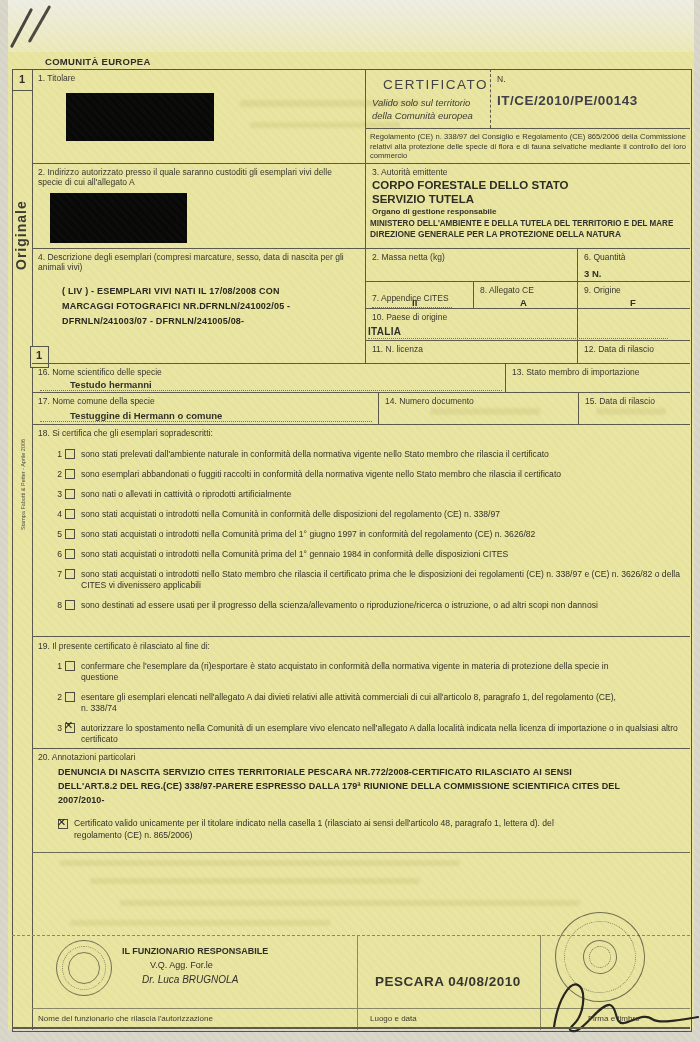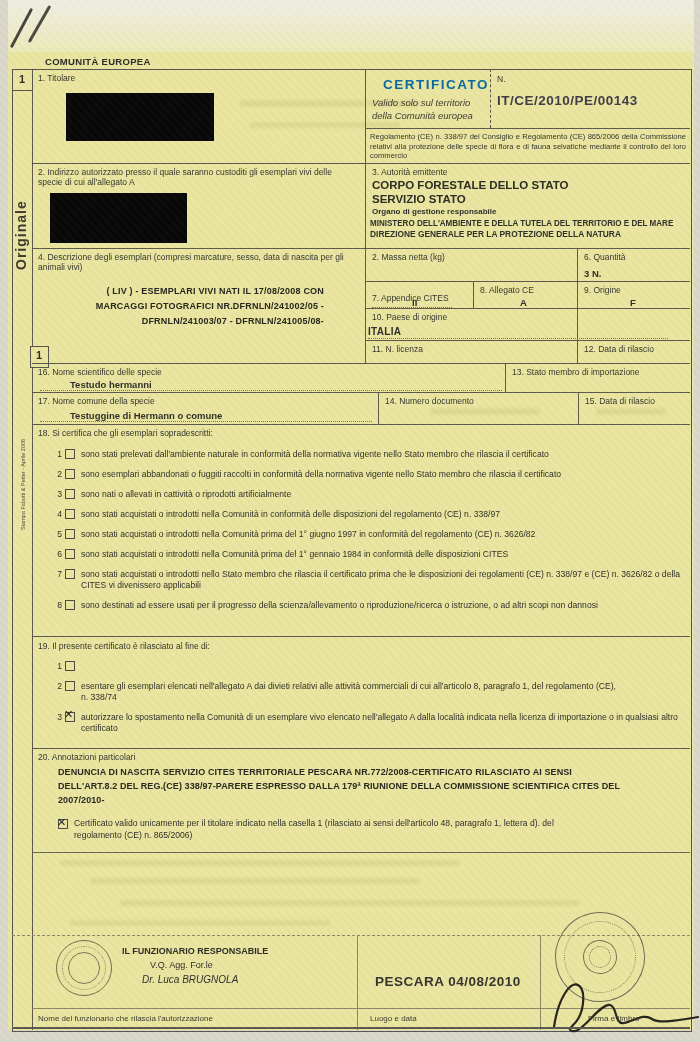--- a/index.html
+++ b/index.html
@@ -68,43 +68,43 @@
 
 <div class="abs lbl" style="left:38px;top:73px;">1. Titolare</div>
 <div class="redact" style="left:66px;top:93px;width:148px;height:48px;"></div>
 <div class="ghost" style="left:240px;top:100px;width:180px;height:7px;"></div>
 <div class="ghost" style="left:250px;top:122px;width:150px;height:6px;"></div>
 
 <div class="line-v" style="left:365px;top:69px;height:294px;"></div>
 <div class="line-h" style="left:365px;top:128px;width:325px;"></div>
 <div class="line-v" style="left:490px;top:69px;height:59px;border-left-style:dashed;"></div>
 
-<div class="abs" style="left:383px;top:77px;font-size:13.5px;letter-spacing:1.5px;color:#0369a1;font-weight:bold;">CERTIFICATO</div>
+<div class="abs" style="left:383px;top:77px;font-size:13.5px;letter-spacing:1.5px;color:#404040;font-weight:normal;">CERTIFICATO</div>
 <div class="abs" style="left:372px;top:97px;font-size:9.5px;font-style:italic;color:#3c3b33;">Valido solo sul territorio</div>
 <div class="abs" style="left:372px;top:110px;font-size:9.5px;font-style:italic;color:#3c3b33;">della Comunità europea</div>
 <div class="abs lbl" style="left:497px;top:74px;">N.</div>
 <div class="abs num-plate" style="left:497px;top:93px;">IT/CE/2010/PE/00143</div>
 
 <div class="abs" style="left:370px;top:132px;width:316px;font-size:7.6px;line-height:9.6px;color:#33322b;text-align:justify;">Regolamento (CE) n. 338/97 del Consiglio e Regolamento (CE) 865/2006 della Commissione relativi alla protezione delle specie di flora e di fauna selvatiche mediante il controllo del loro commercio</div>
 
 <div class="line-h" style="left:32px;top:163px;width:658px;"></div>
 <div class="abs lbl" style="left:38px;top:167px;width:310px;">2. Indirizzo autorizzato presso il quale saranno custoditi gli esemplari vivi delle specie di cui all'allegato A</div>
 <div class="redact" style="left:50px;top:193px;width:137px;height:50px;"></div>
 
 <div class="abs lbl" style="left:372px;top:167px;">3. Autorità emittente</div>
 <div class="abs b" style="left:372px;top:179px;font-size:11.5px;color:#2b2a22;">CORPO FORESTALE DELLO STATO</div>
-<div class="abs b" style="left:372px;top:193px;font-size:11.5px;color:#2b2a22;">SERVIZIO STATO</div>
+<div class="abs b" style="left:372px;top:193px;font-size:11.5px;color:#2b2a22;">SERVIZIO TUTELA</div>
 <div class="abs" style="left:372px;top:207px;font-size:8px;font-weight:bold;">Organo di gestione responsabile</div>
 <div class="abs b" style="left:370px;top:218px;font-size:8.4px;transform:scaleX(.96);transform-origin:left;white-space:nowrap;">MINISTERO DELL'AMBIENTE E DELLA TUTELA DEL TERRITORIO E DEL MARE</div>
 <div class="abs b" style="left:370px;top:229px;font-size:8.4px;">DIREZIONE GENERALE PER LA PROTEZIONE DELLA NATURA</div>
 
 <div class="line-h" style="left:32px;top:248px;width:658px;"></div>
 <div class="abs lbl" style="left:38px;top:252px;width:320px;">4. Descrizione degli esemplari (compresi marcature, sesso, data di nascita per gli</div>
 <div class="abs lbl" style="left:38px;top:262px;">animali vivi)</div>
-<div class="abs b" style="left:62px;top:284px;width:262px;font-size:9px;line-height:15px;color:#24231c;letter-spacing:.2px;text-align:right;">( LIV ) - ESEMPLARI VIVI NATI IL 17/08/2008 CON MARCAGGI FOTOGRAFICI NR.DFRNLN/241002/05 - DFRNLN/241003/07 - DFRNLN/241005/08-</div>
+<div class="abs b" style="left:62px;top:284px;width:262px;font-size:9px;line-height:15px;color:#24231c;letter-spacing:.2px;">( LIV ) - ESEMPLARI VIVI NATI IL 17/08/2008 CON MARCAGGI FOTOGRAFICI NR.DFRNLN/241002/05 - DFRNLN/241003/07 - DFRNLN/241005/08-</div>
 
 <div class="abs lbl" style="left:372px;top:252px;">2. Massa netta (kg)</div>
 <div class="line-v" style="left:577px;top:248px;height:115px;"></div>
 <div class="abs lbl" style="left:584px;top:252px;">6. Quantità</div>
 <div class="abs b" style="left:584px;top:268px;font-size:9.5px;">3 N.</div>
 
 <div class="line-h" style="left:365px;top:281px;width:325px;"></div>
 <div class="line-v" style="left:473px;top:281px;height:27px;"></div>
 <div class="abs lbl" style="left:372px;top:285px;margin-top:8px;">7. Appendice CITES</div>
 <div class="abs lbl" style="left:480px;top:285px;">8. Allegato CE</div>
@@ -185,20 +185,21 @@
     <span class="txt">sono destinati ad essere usati per il progresso della scienza/allevamento o riproduzione/ricerca o istruzione, o ad altri scopi non dannosi</span>
   </div>
 </div>
 
 <div class="line-h" style="left:32px;top:636px;width:658px;"></div>
 <div class="abs" style="left:38px;top:641px;width:648px;">
   <div class="lbl" style="margin-bottom:10px;">19. Il presente certificato è rilasciato al fine di:</div>
   <div class="chk-item">
     <span class="num">1</span>
     <span class="cb"></span>
+    <span class="txt" style="max-width:560px;">confermare che l'esemplare da (ri)esportare è stato acquistato in conformità della normativa vigente in materia di protezione della specie in questione</span>
   </div>
   <div class="chk-item">
     <span class="num">2</span>
     <span class="cb"></span>
     <span class="txt" style="max-width:540px;">esentare gli esemplari elencati nell'allegato A dai divieti relativi alle attività commerciali di cui all'articolo 8, paragrafo 1, del regolamento (CE), n. 338/74</span>
   </div>
   <div class="chk-item">
     <span class="num">3</span>
     <span class="cb on"></span>
     <span class="txt" style="max-width:620px;">autorizzare lo spostamento nella Comunità di un esemplare vivo elencato nell'allegato A dalla località indicata nella licenza di importazione o in qualsiasi altro certificato</span>

